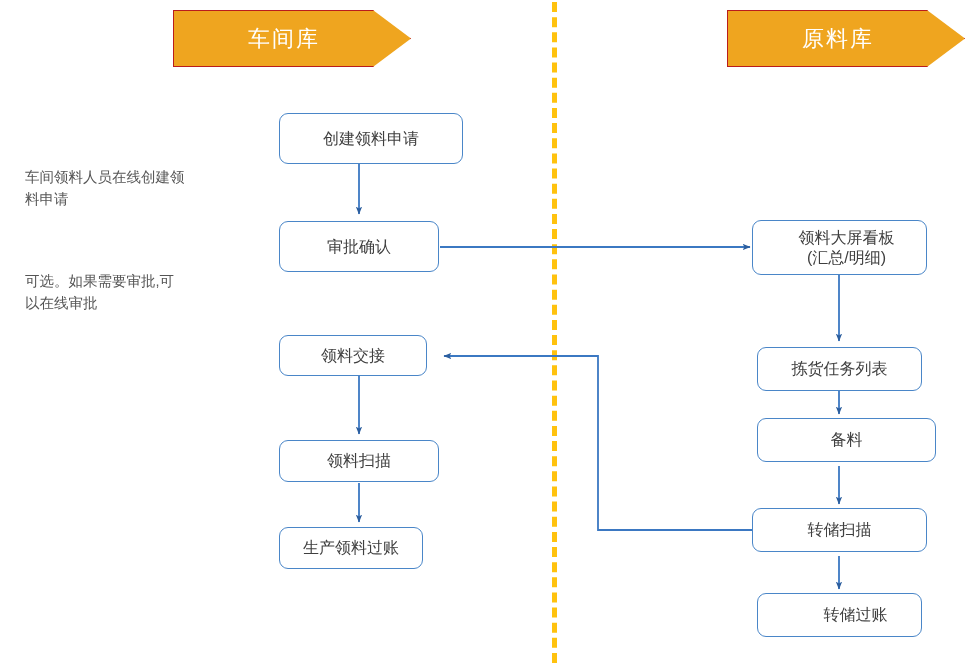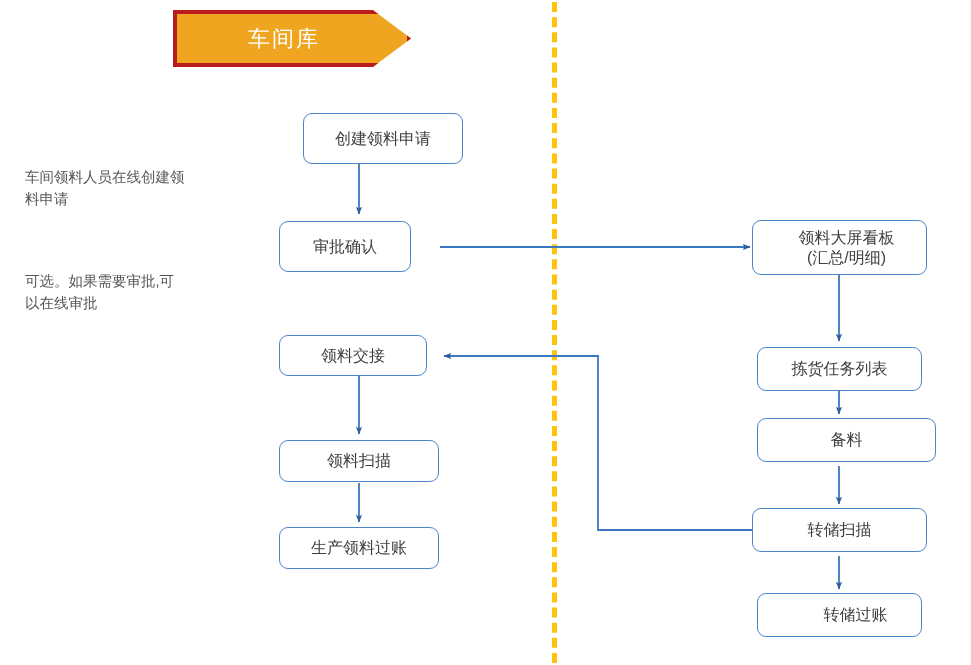--- a/index.html
+++ b/index.html
@@ -17,21 +17,21 @@
     background: #ffffff;
     overflow: hidden;
   }
   
   .lane-banner {
     position: absolute;
     display: flex;
     align-items: center;
     justify-content: center;
     background: #EFA51F;
-    border: 4px solid #b91c1c;
+    border: 1px solid #b91c1c;
     box-sizing: border-box;
     color: #ffffff;
     font-size: 22px;
     letter-spacing: 2px;
     -webkit-clip-path: polygon(0 0, 84% 0, 100% 50%, 84% 100%, 0 100%);
     clip-path: polygon(0 0, 84% 0, 100% 50%, 84% 100%, 0 100%);
   }
   .lane-banner .lane-label {
     transform: translateX(-8px);
     white-space: nowrap;
@@ -80,20 +80,23 @@
 </style>
 </head>
 <body>
 
 <div id="canvas">
 
   <div class="lane-banner" style="left:173px; top:10px; width:238px; height:57px;">
     <span class="lane-label">车间库</span>
   </div>
 
+  <div class="lane-banner" style="left:727px; top:10px; width:238px; height:57px;">
+    <span class="lane-label">原料库</span>
+  </div>
 
   <div class="divider" style="left:552px; top:2px; height:661px;"></div>
 
   <div class="annotation" style="left:25px; top:125px; width:210px;">车间领料人员在线创建领
 料申请</div>
 
   <div class="annotation" style="left:25px; top:229px; width:210px;">可选。如果需要审批,可
 以在线审批</div>
 
   <svg class="conn-svg" viewBox="0 0 971 665" xmlns="http://www.w3.org/2000/svg">
@@ -133,37 +136,37 @@
 
     <g>
       <line x1="359" y1="376" x2="359" y2="434" stroke="#3B78C2" stroke-width="1.8" marker-end="url(#arrowBlue)"></line>
     </g>
 
     <g>
       <line x1="359" y1="483" x2="359" y2="522" stroke="#3B78C2" stroke-width="1.8" marker-end="url(#arrowBlue)"></line>
     </g>
   </svg>
 
-  <div class="node" style="left:279px; top:113px; width:160px; height:51px;margin-left:24px;">
+  <div class="node" style="left:279px; top:113px; width:184px; height:51px;">
     <span>创建领料申请</span>
   </div>
 
-  <div class="node" style="left:279px; top:221px; width:132px; height:51px;justify-content:center;">
+  <div class="node" style="left:279px; top:221px; width:160px; height:51px;justify-content:center;">
     <span>审批确认</span>
   </div>
 
   <div class="node" style="left:279px; top:335px; width:148px; height:41px;">
     <span>领料交接</span>
   </div>
 
   <div class="node" style="left:279px; top:440px; width:160px; height:42px;">
     <span>领料扫描</span>
   </div>
 
-  <div class="node" style="left:279px; top:527px; width:160px; height:42px;">
+  <div class="node" style="left:279px; top:527px; width:144px; height:42px;">
     <span>生产领料过账</span>
   </div>
 
   <div class="node" style="left:752px; top:220px; width:175px; height:55px;padding-left:18px;">
     <span>领料大屏看板
 (汇总/明细)</span>
   </div>
 
   <div class="node" style="left:757px; top:347px; width:165px; height:44px;">
     <span>拣货任务列表</span>

